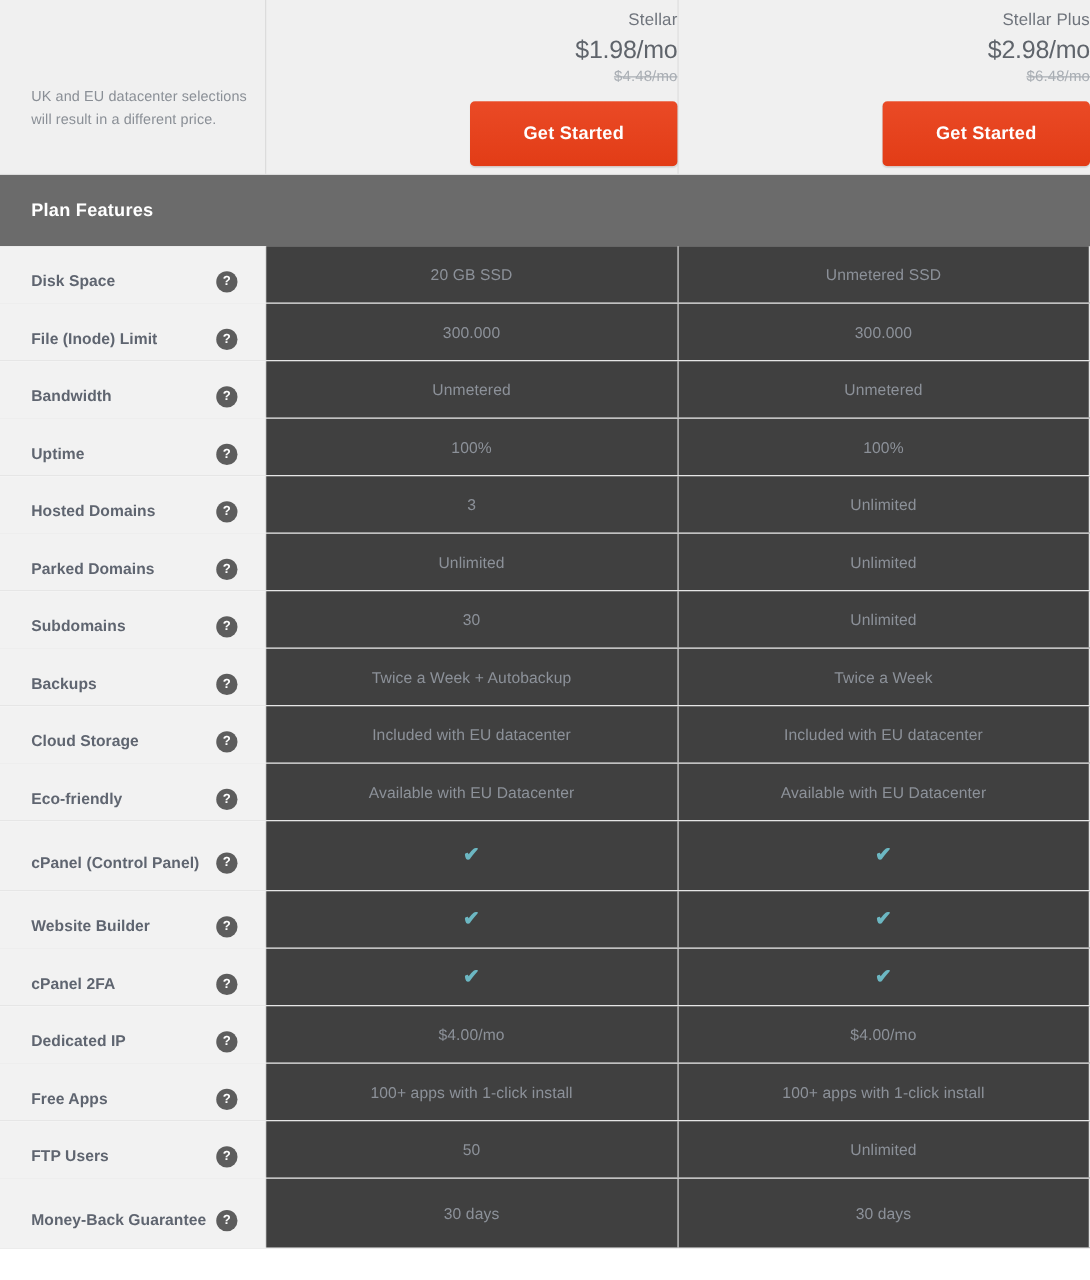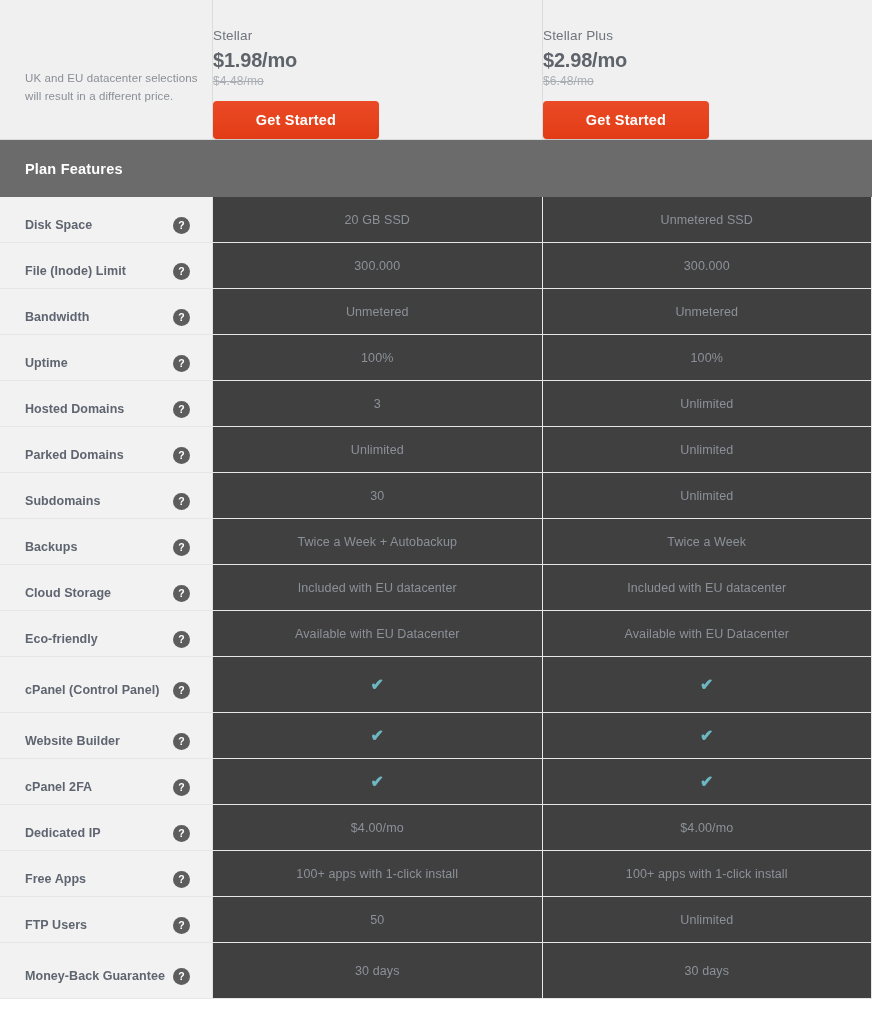--- a/index.html
+++ b/index.html
@@ -46,53 +46,53 @@
     color: #8a8f96;
     letter-spacing: 0.1px;
   }
 
   .plan-col {
     flex: 1 1 0;
     background: #f0f0f0;
     border-right: 1px solid #dcdcdc;
     display: flex;
     flex-direction: column;
-    align-items: flex-start;
-    padding-top: 28px;
+    align-items: flex-end;
+    padding-top: 8px;
   }
   .plan-col:last-child { border-right: none; }
 
   .plan-name {
     font-size: 13.5px;
     color: #6f747c;
     font-weight: 400;
     letter-spacing: 0.15px;
     margin-bottom: 6px;
   }
 
   .plan-price {
     font-size: 20px;
-    font-weight: 700;
+    font-weight: 400;
     color: #5f646b;
     letter-spacing: -0.2px;
     line-height: 1.15;
   }
 
   .plan-price-old {
     font-size: 12px;
     color: #a9aeb4;
     text-decoration: line-through;
     margin-top: 2px;
     letter-spacing: 0.1px;
   }
 
   .cta-button {
     margin-top: 13px;
     width: 166px;
-    height: 40px;
+    height: 52px;
     background: #e8441f;
     background-image: linear-gradient(180deg, #ea4a26 0%, #e23c16 100%);
     border: none;
     border-radius: 4px;
     color: #ffffff;
     font-size: 14.5px;
     font-weight: 700;
     font-family: "Liberation Sans", sans-serif;
     letter-spacing: 0.2px;
     cursor: pointer;

